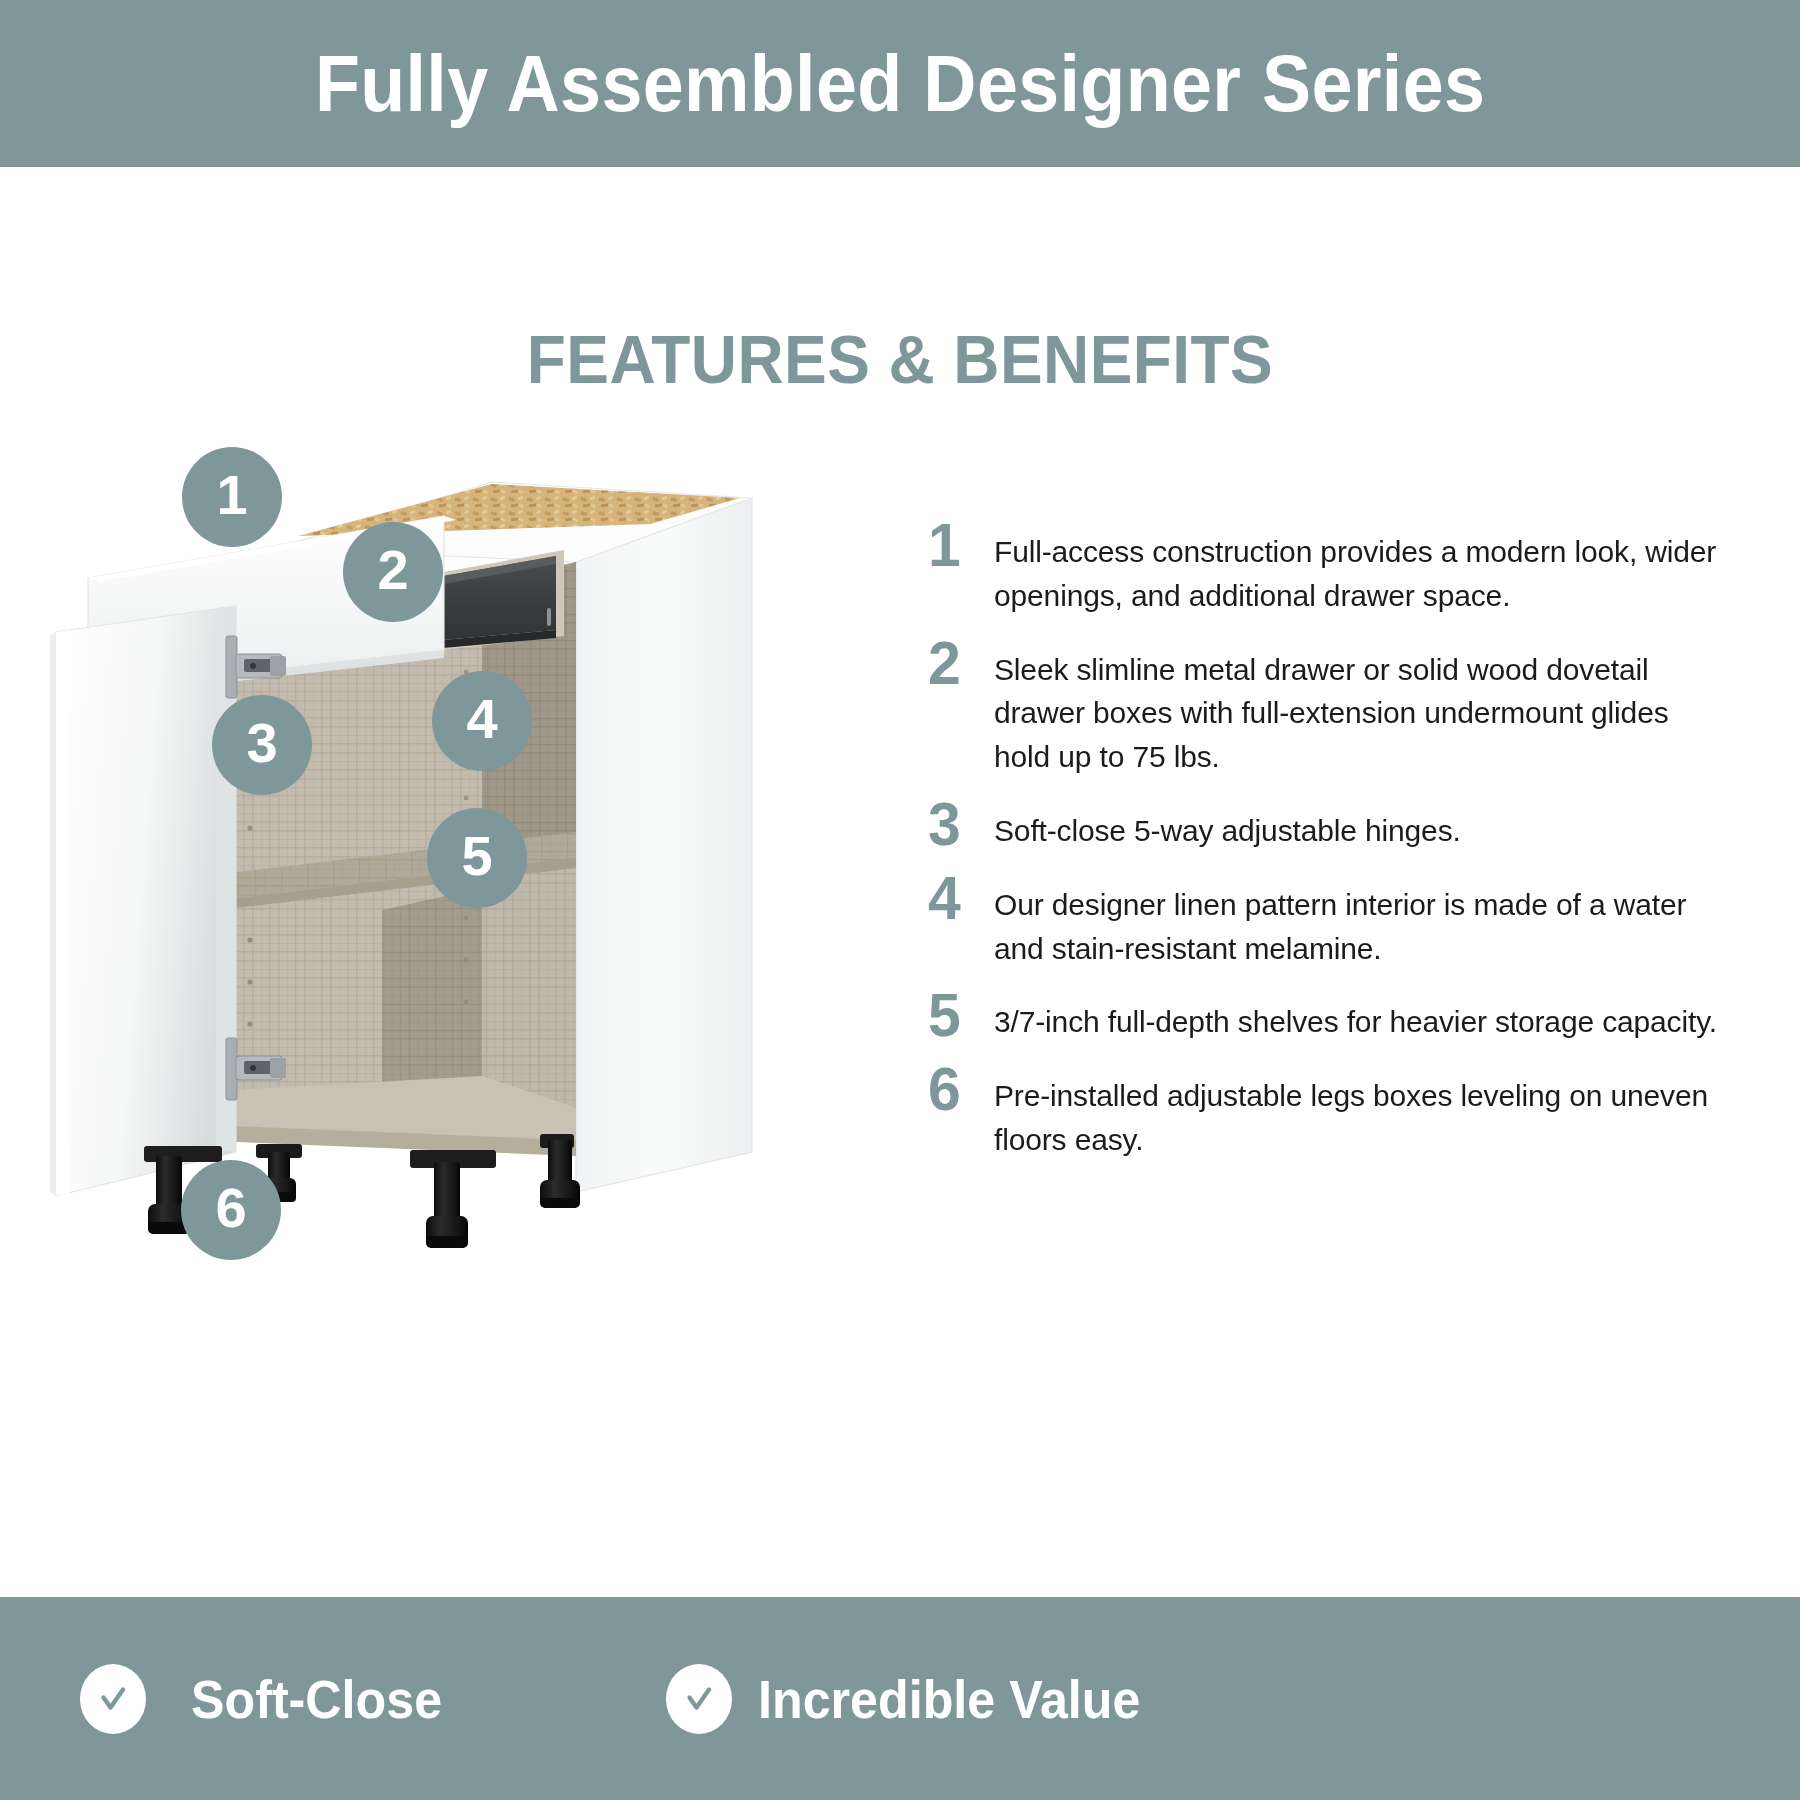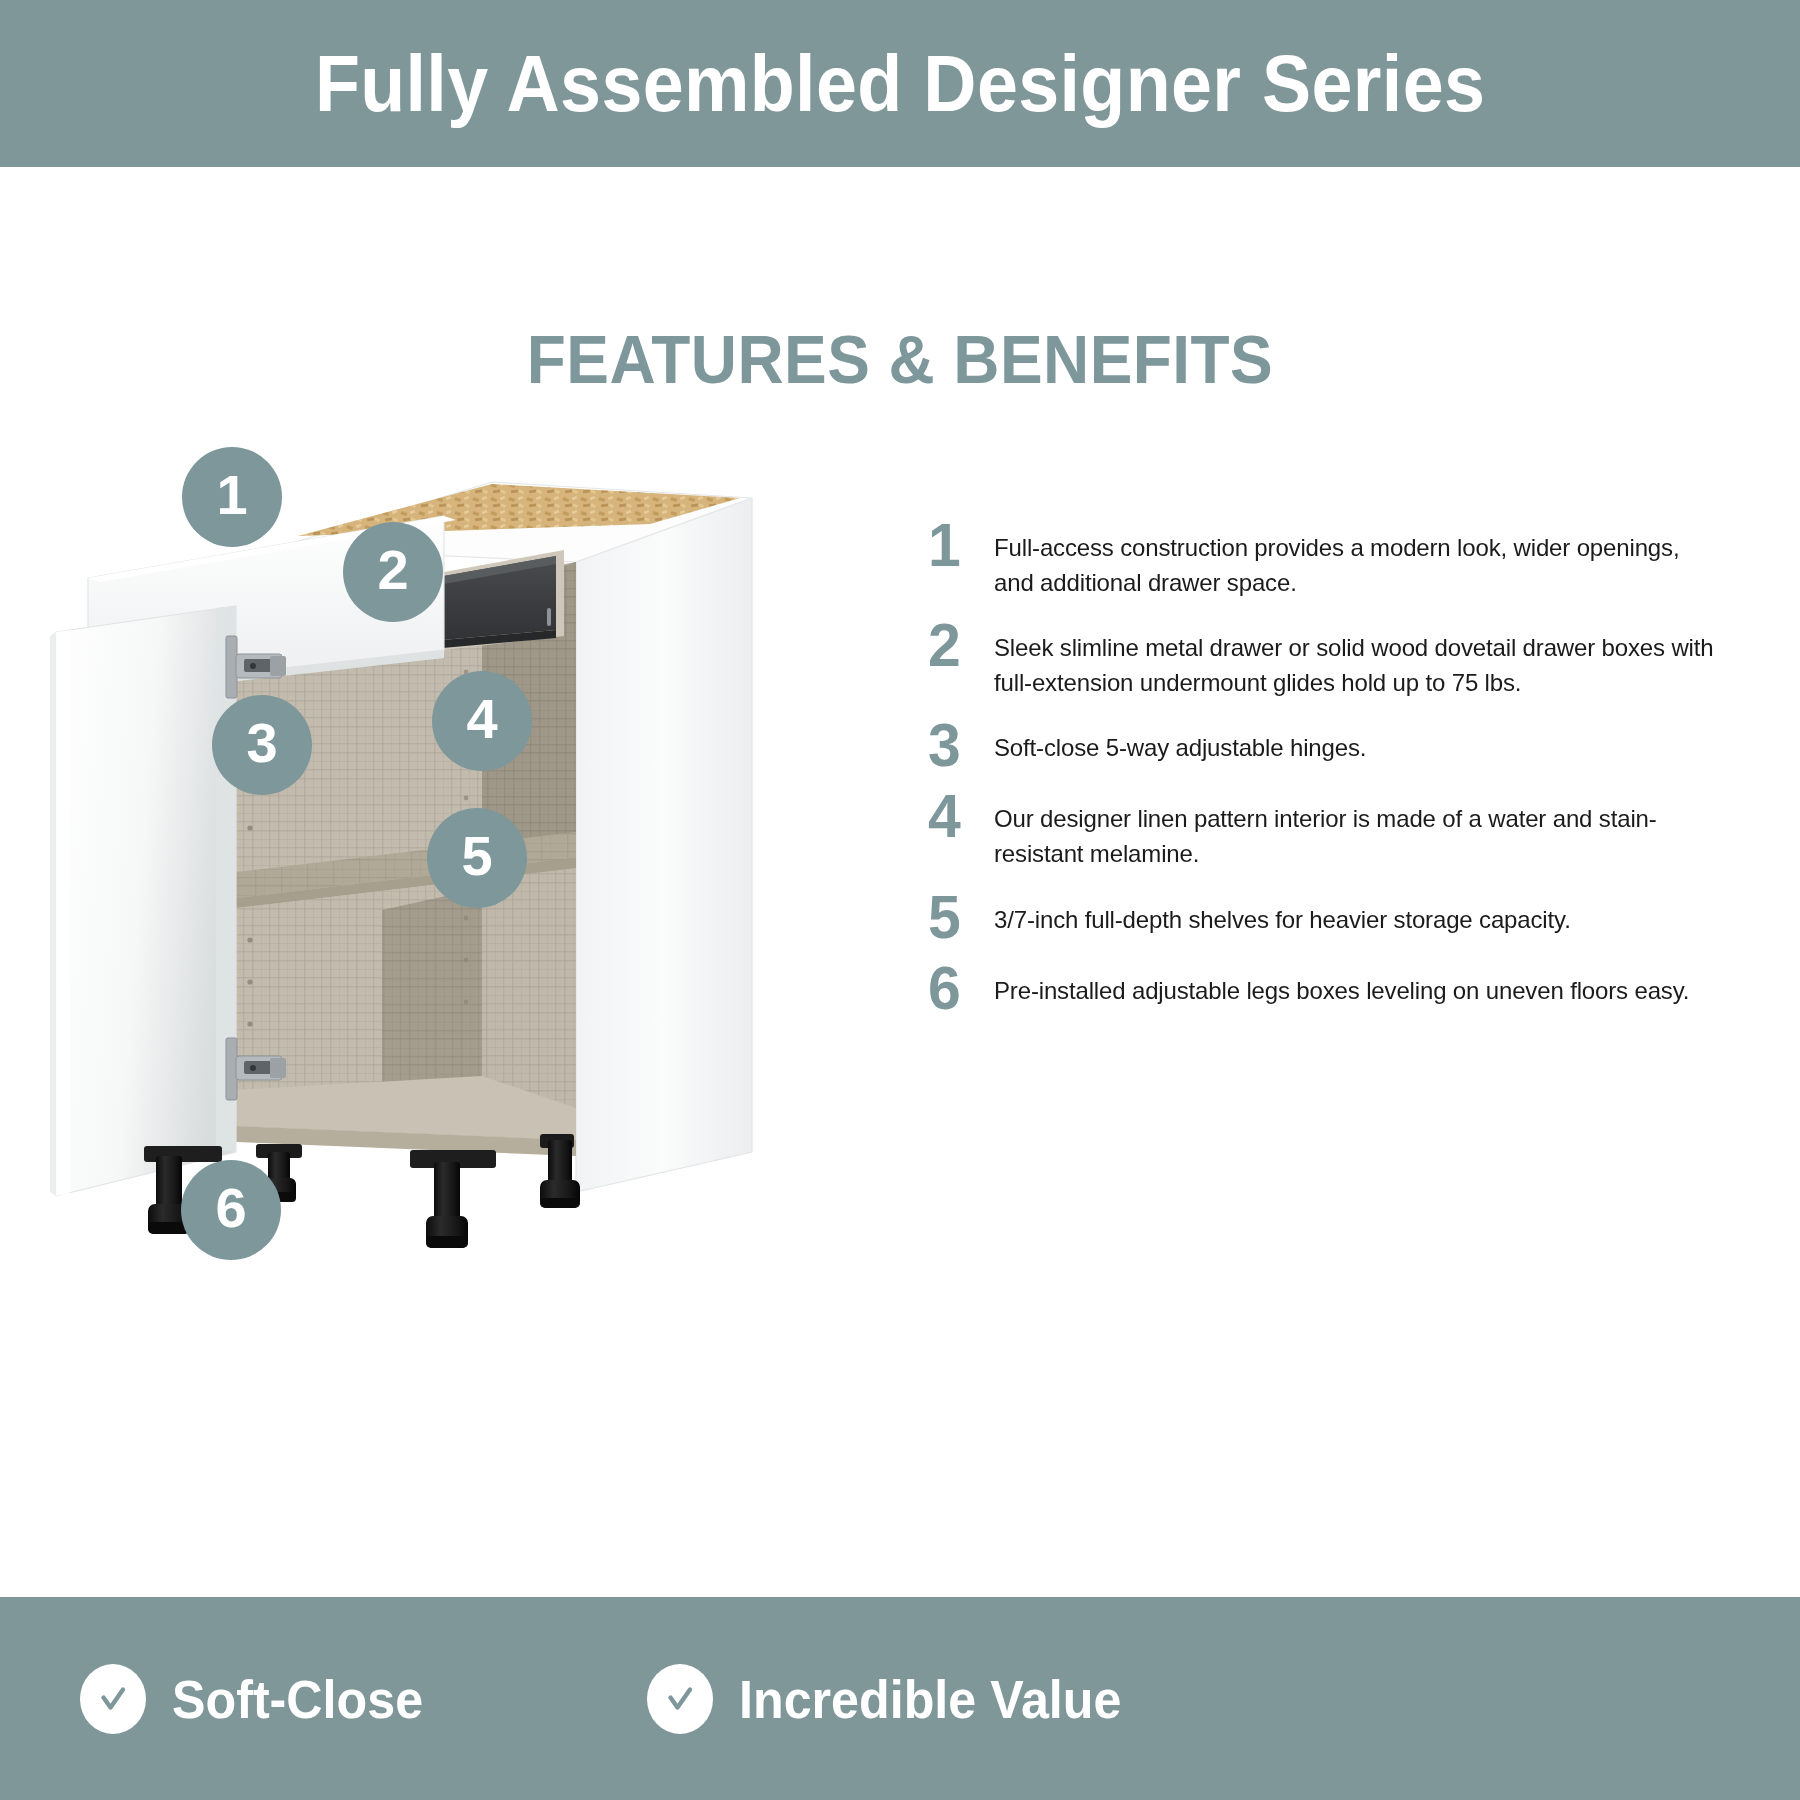--- a/index.html
+++ b/index.html
@@ -79,21 +79,21 @@
     text-align: left;
     padding-top: 2px;
     transform: scaleX(0.95);
     transform-origin: left top;
   }
   .feature-text {
     flex: 1 1 auto;
     color: #1b1b1b;
     font-family: "Liberation Sans", sans-serif;
     font-weight: 400;
-    font-size: 24px;
+    font-size: 30px;
     line-height: 1.46;
     letter-spacing: -0.15px;
     padding-top: 14px;
   }
 
   
   .cabinet-wrap {
     position: absolute;
     left: 40px;
     top: 440px;
@@ -132,21 +132,21 @@
     width: 1800px; height: 203px;
     background: #80979a;
     display: flex;
     align-items: center;
   }
   .footer-item {
     display: flex;
     align-items: center;
     flex: 0 0 auto;
   }
-  .fi-1 { margin-left: 80px; }
+  .fi-1 { margin-left: 80px; gap: 19px; }
   .fi-2 { margin-left: 215px; }
   .fi-3 { margin-left: 205px; }
   .check-badge {
     width: 66px; height: 70px;
     border-radius: 50%;
     background: #ffffff;
     display: flex;
     align-items: center;
     justify-content: center;
     flex: 0 0 auto;

